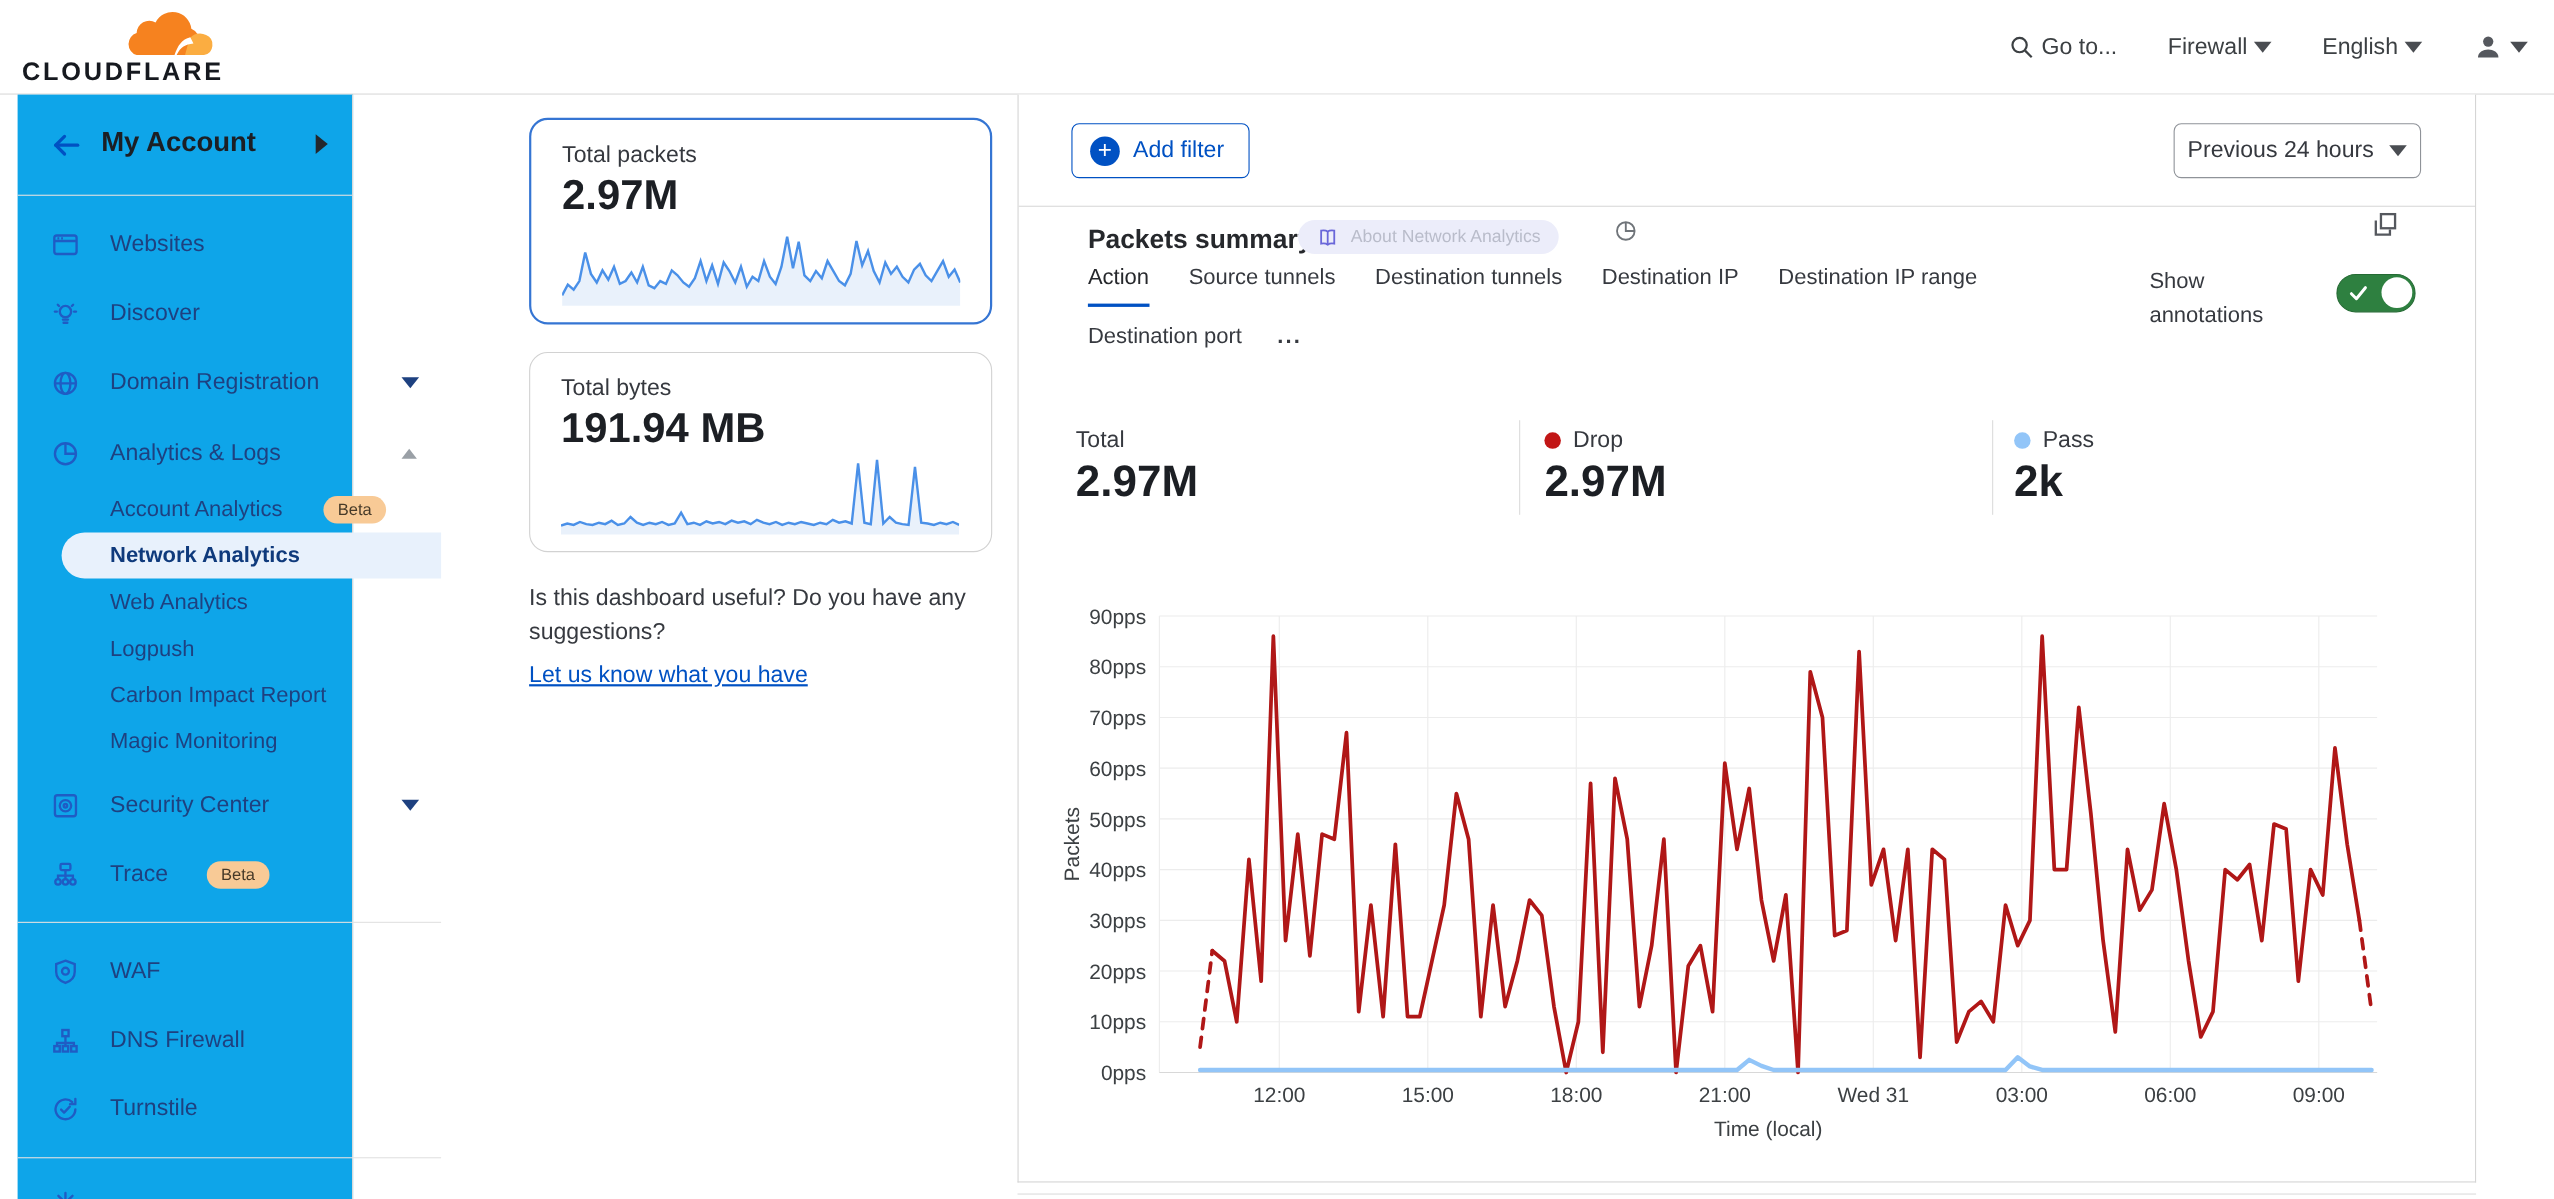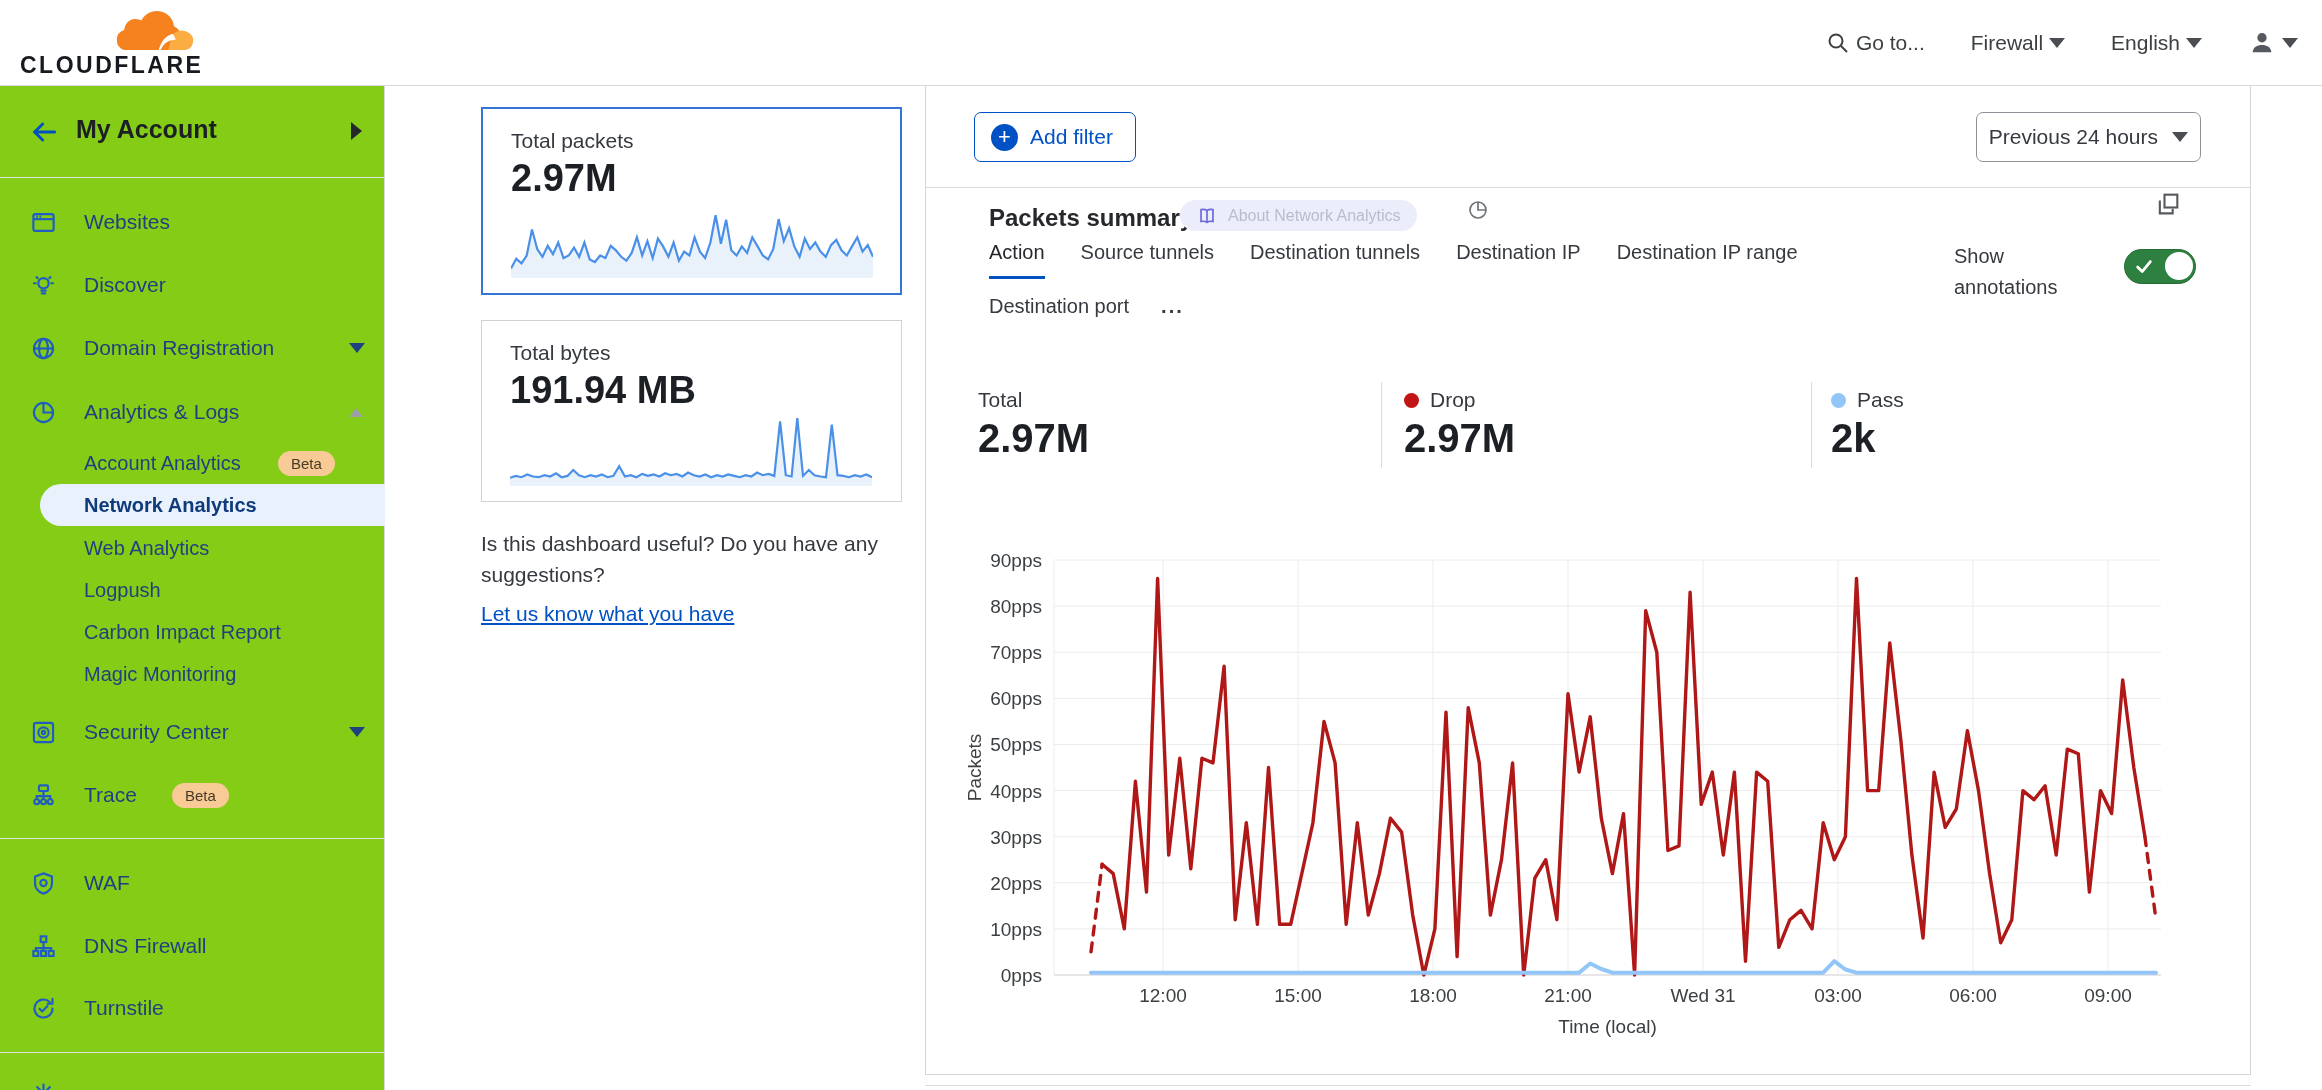--- a/index.html
+++ b/index.html
@@ -14,21 +14,21 @@
   .logo svg.cloud { position:absolute; left:78px; top:4px; width:106px; height:44px; }
   .brand { position:absolute; left:0; top:48px; font-size:23px; font-weight:800;
     letter-spacing:2.5px; color:#16191f; }
   .nav-right { position:absolute; right:24px; top:0; height:86px; display:flex;
     align-items:center; gap:46px; font-size:21px; color:#3c4043; }
   .navitem { display:flex; align-items:center; gap:6px; cursor:pointer; }
   .caret { width:0; height:0; border-left:8px solid transparent; border-right:8px solid transparent;
     border-top:10px solid #4a4d52; display:inline-block; }
 
   
-  .sidebar { position:absolute; left:0; top:86px; width:385px; height:1004px; background:#84cc16;
+  .sidebar { position:absolute; left:16px; top:86px; width:305px; height:1004px; background:#0ea5e9;
     border-right:1px solid #d9d9d9; }
   .acct-row { position:absolute; left:0; top:0; width:100%; height:92px; border-bottom:1px solid #e2e2e2; cursor:pointer; }
   .acct-title { position:absolute; left:76px; top:29px; font-size:25px; font-weight:700; color:#1c1f24; }
   .chev-right { position:absolute; right:22px; top:36px; width:0; height:0;
     border-top:9px solid transparent; border-bottom:9px solid transparent; border-left:11px solid #24272c; }
   .side-row { position:absolute; left:0; width:385px; height:44px; display:flex; align-items:center; cursor:pointer; }
   .side-row .ic { position:absolute; left:30px; width:27px; height:27px; }
   .side-row .lbl { position:absolute; left:84px; font-size:21px; color:#1e4180; white-space:nowrap; }
   .sub-row { position:absolute; left:0; width:385px; height:42px; display:flex; align-items:center; cursor:pointer; }
   .sub-row .lbl { position:absolute; left:84px; font-size:20px; color:#1e4180; white-space:nowrap; }
@@ -37,21 +37,21 @@
   .beta { display:inline-block; margin-left:14px; background:#f8ca96; color:#473a28;
     font-size:15px; padding:4px 13px; border-radius:13px; position:relative; left:0; }
   .caret-navy { position:absolute; right:20px; width:0; height:0; border-left:8px solid transparent;
     border-right:8px solid transparent; border-top:10px solid #1e4180; }
   .caret-grey-up { position:absolute; right:22px; width:0; height:0; border-left:7px solid transparent;
     border-right:7px solid transparent; border-bottom:9px solid #9aa0a6; }
   .side-div { position:absolute; left:0; width:385px; height:1px; background:#e2e2e2; }
 
   
   .mcard { position:absolute; left:481px; width:421px; background:#fff; border:1px solid #d2d2d2;
-    border-radius:0; cursor:pointer; }
+    border-radius:17px; cursor:pointer; }
   .mcard.sel { border:2.5px solid #3575d3; }
   .mcard .clabel { position:absolute; left:28px; top:20px; font-size:21px; color:#36393f; }
   .mcard .cvalue { position:absolute; left:28px; top:48px; font-size:38px; font-weight:700; color:#1c1f24; }
   .mcard svg.spark { position:absolute; left:28px; bottom:14px; }
   .feedback { position:absolute; left:481px; top:528px; width:440px; font-size:21px; color:#36393f; line-height:31px; }
   .fb-link { display:inline-block; margin-top:8px; color:#0051c3; text-decoration:underline; cursor:pointer; }
 
   
   .mainpanel { position:absolute; left:925px; top:86px; width:1326px; height:989px; background:#fff;
     border-left:1px solid #d5d5d5; border-right:1px solid #d5d5d5; border-bottom:1px solid #d5d5d5; }

